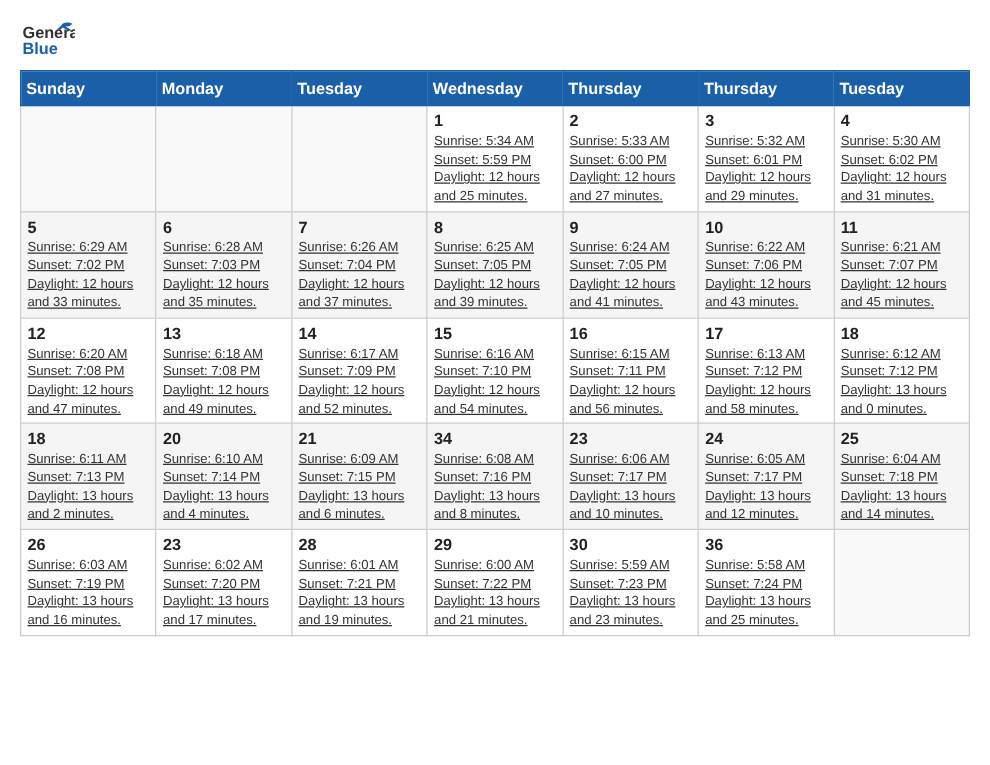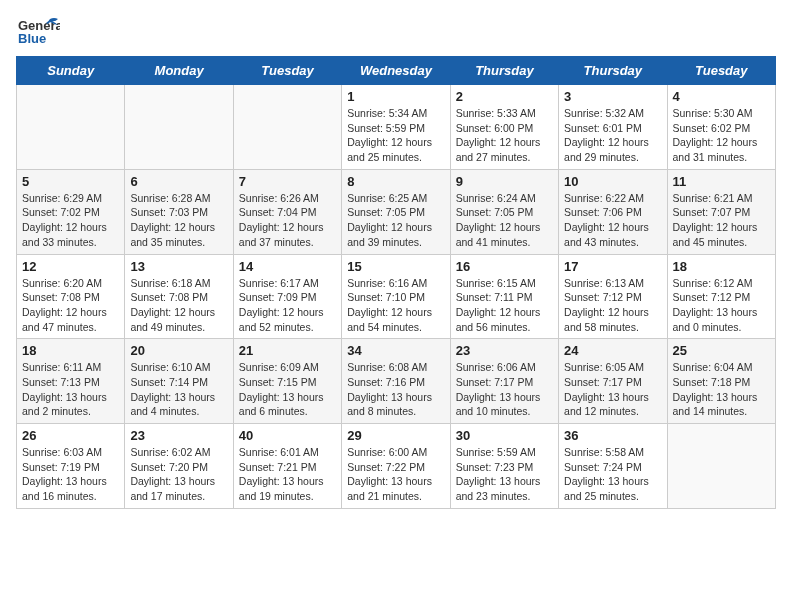--- a/index.html
+++ b/index.html
@@ -38,23 +38,22 @@
       width: 100%;
       border-collapse: collapse;
       border: 1px solid #ccc;
     }
     .calendar th {
       background: #1a5fa8;
       color: #fff;
       font-size: 13px;
       font-weight: bold;
       padding: 6px 4px;
-      text-align: center;
+      text-align: left;
       border: 1px solid #1a5fa8;
-      font-style: italic;
     }
     .calendar td {
       vertical-align: top;
       border: 1px solid #ccc;
       padding: 4px 5px;
       width: calc(100% / 7);
       font-size: 11px;
       color: #333;
       background: #fff;
       min-height: 80px;
@@ -69,20 +68,21 @@
       font-size: 13px;
       font-weight: bold;
       color: #222;
       display: block;
       margin-bottom: 2px;
     }
     .day-info {
       font-size: 10.5px;
       color: #333;
       line-height: 1.4;
+      text-decoration: underline;
     }
     .empty-cell {
       background: #f9f9f9 !important;
     }
   </style>
 </head>
 <body>
 
 <div class="header">
   <div class="logo">
@@ -227,21 +227,21 @@
       <tr>
         <td>
           <span class="day-num">26</span>
           <div class="day-info">Sunrise: 6:03 AM<br>Sunset: 7:19 PM<br>Daylight: 13 hours<br>and 16 minutes.</div>
         </td>
         <td>
           <span class="day-num">23</span>
           <div class="day-info">Sunrise: 6:02 AM<br>Sunset: 7:20 PM<br>Daylight: 13 hours<br>and 17 minutes.</div>
         </td>
         <td>
-          <span class="day-num">40</span>
+          <span class="day-num">28</span>
           <div class="day-info">Sunrise: 6:01 AM<br>Sunset: 7:21 PM<br>Daylight: 13 hours<br>and 19 minutes.</div>
         </td>
         <td>
           <span class="day-num">29</span>
           <div class="day-info">Sunrise: 6:00 AM<br>Sunset: 7:22 PM<br>Daylight: 13 hours<br>and 21 minutes.</div>
         </td>
         <td>
           <span class="day-num">30</span>
           <div class="day-info">Sunrise: 5:59 AM<br>Sunset: 7:23 PM<br>Daylight: 13 hours<br>and 23 minutes.</div>
         </td>

